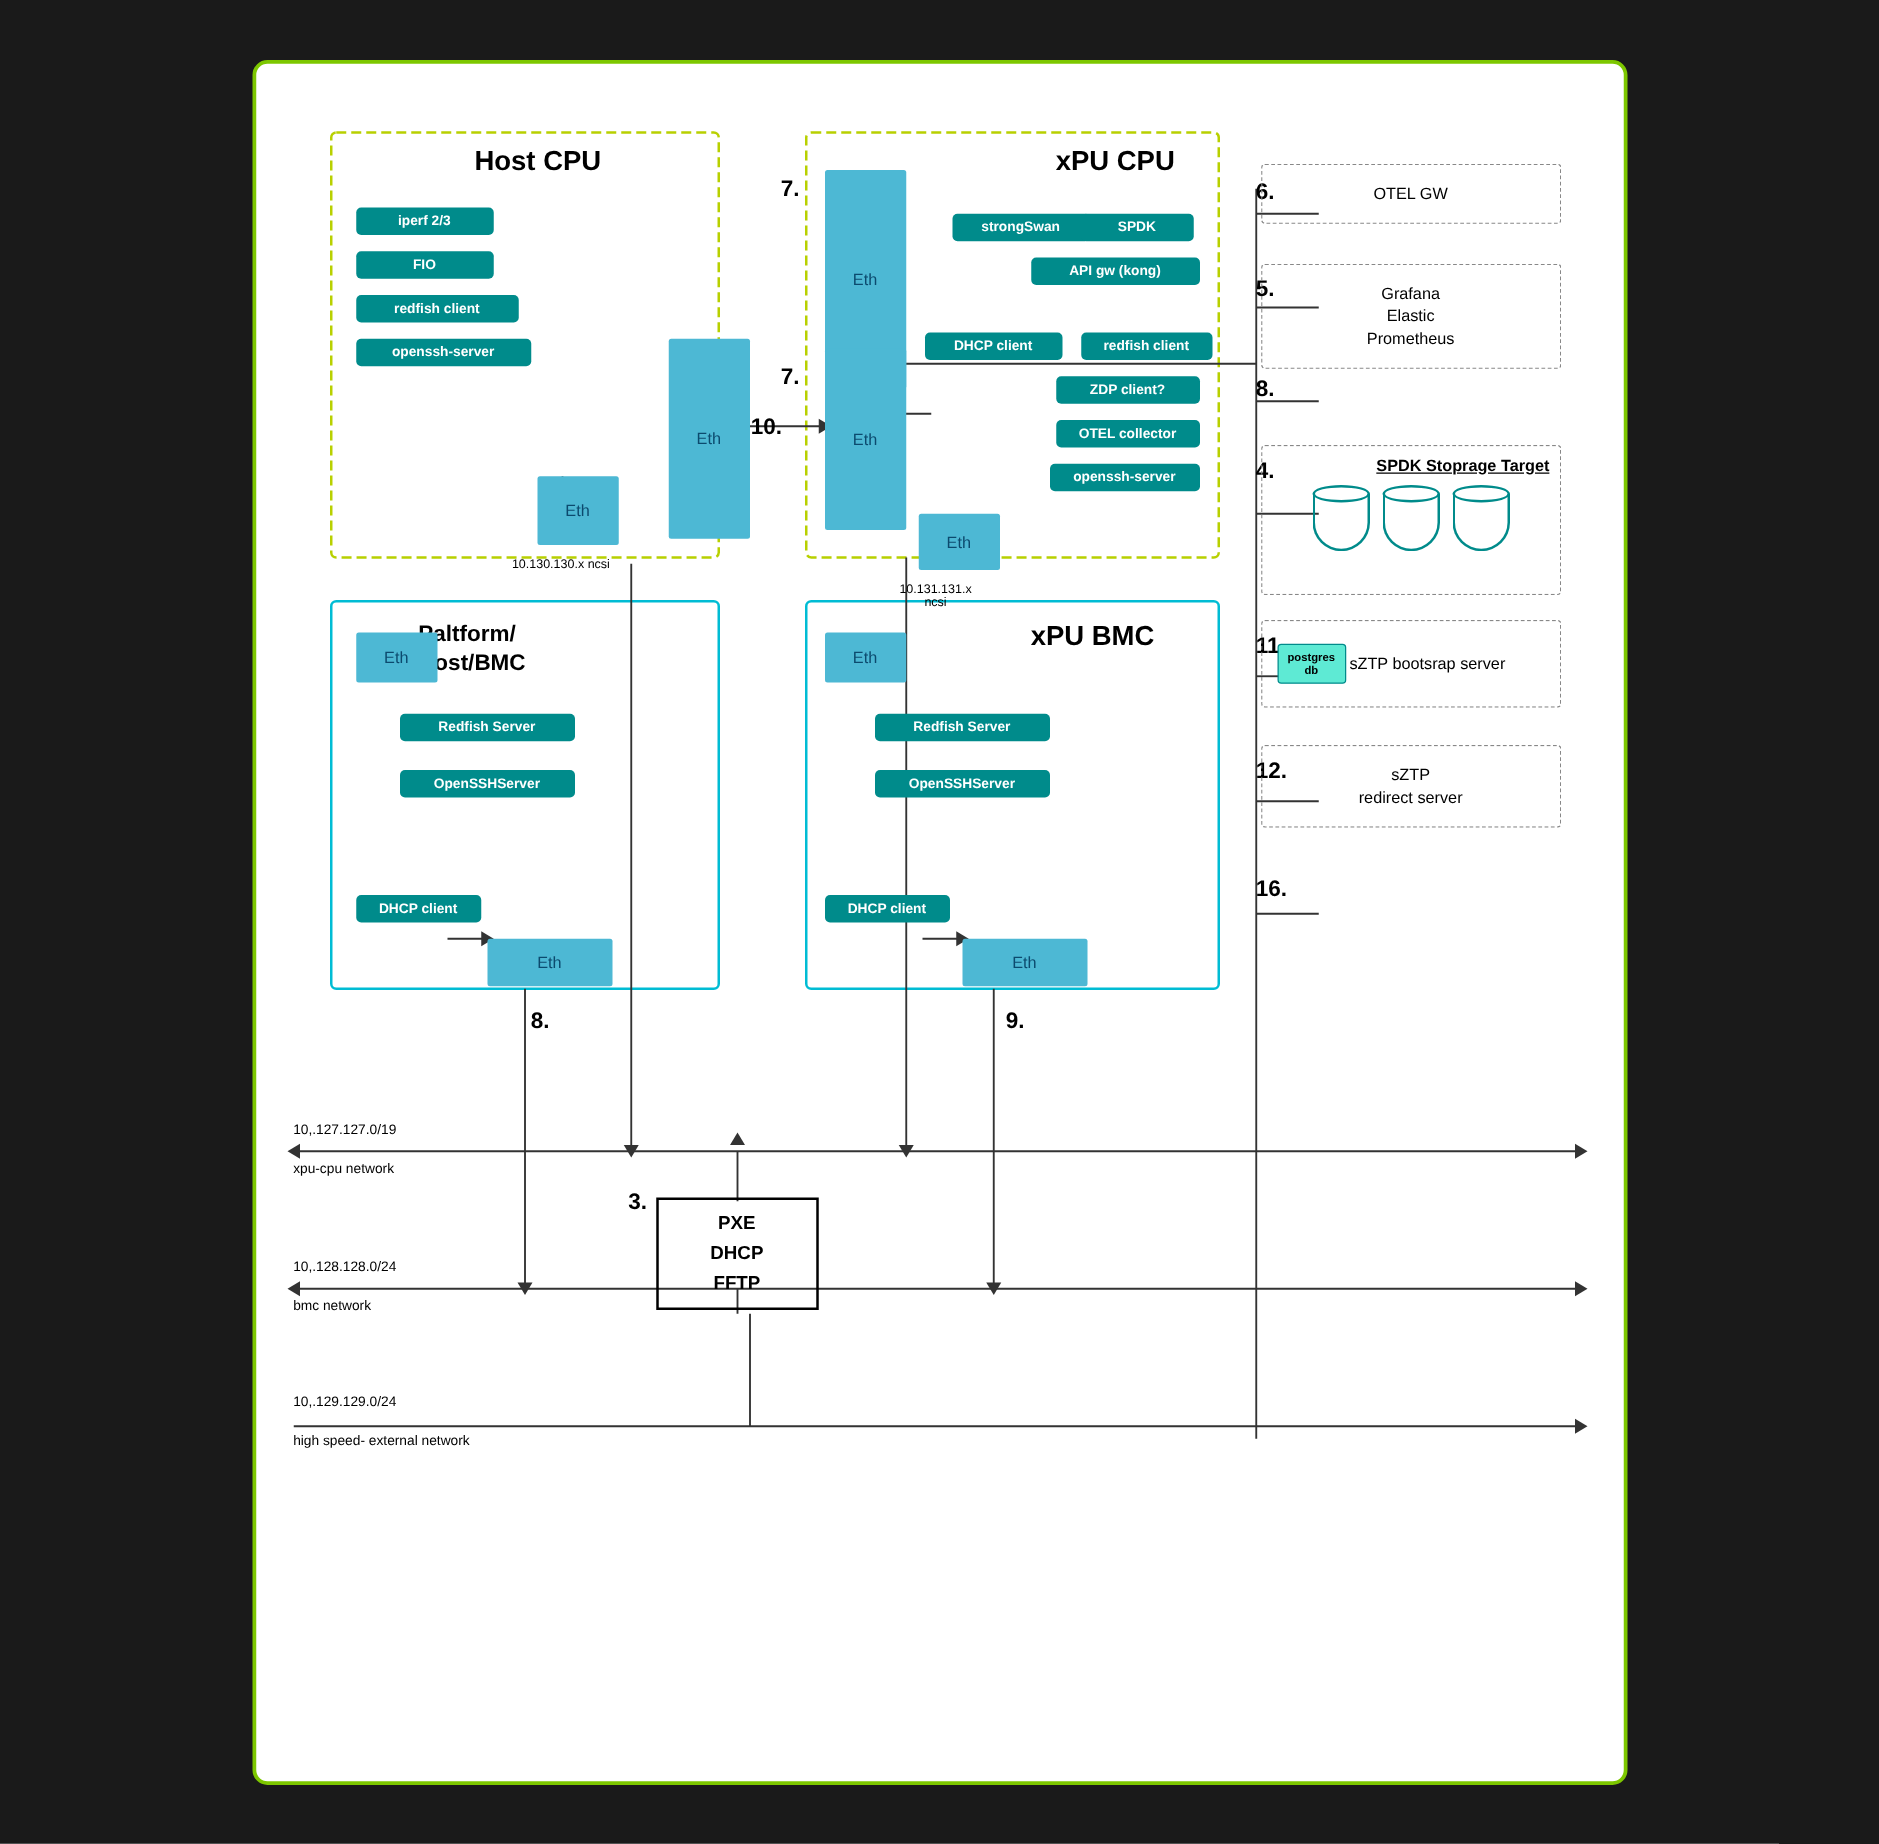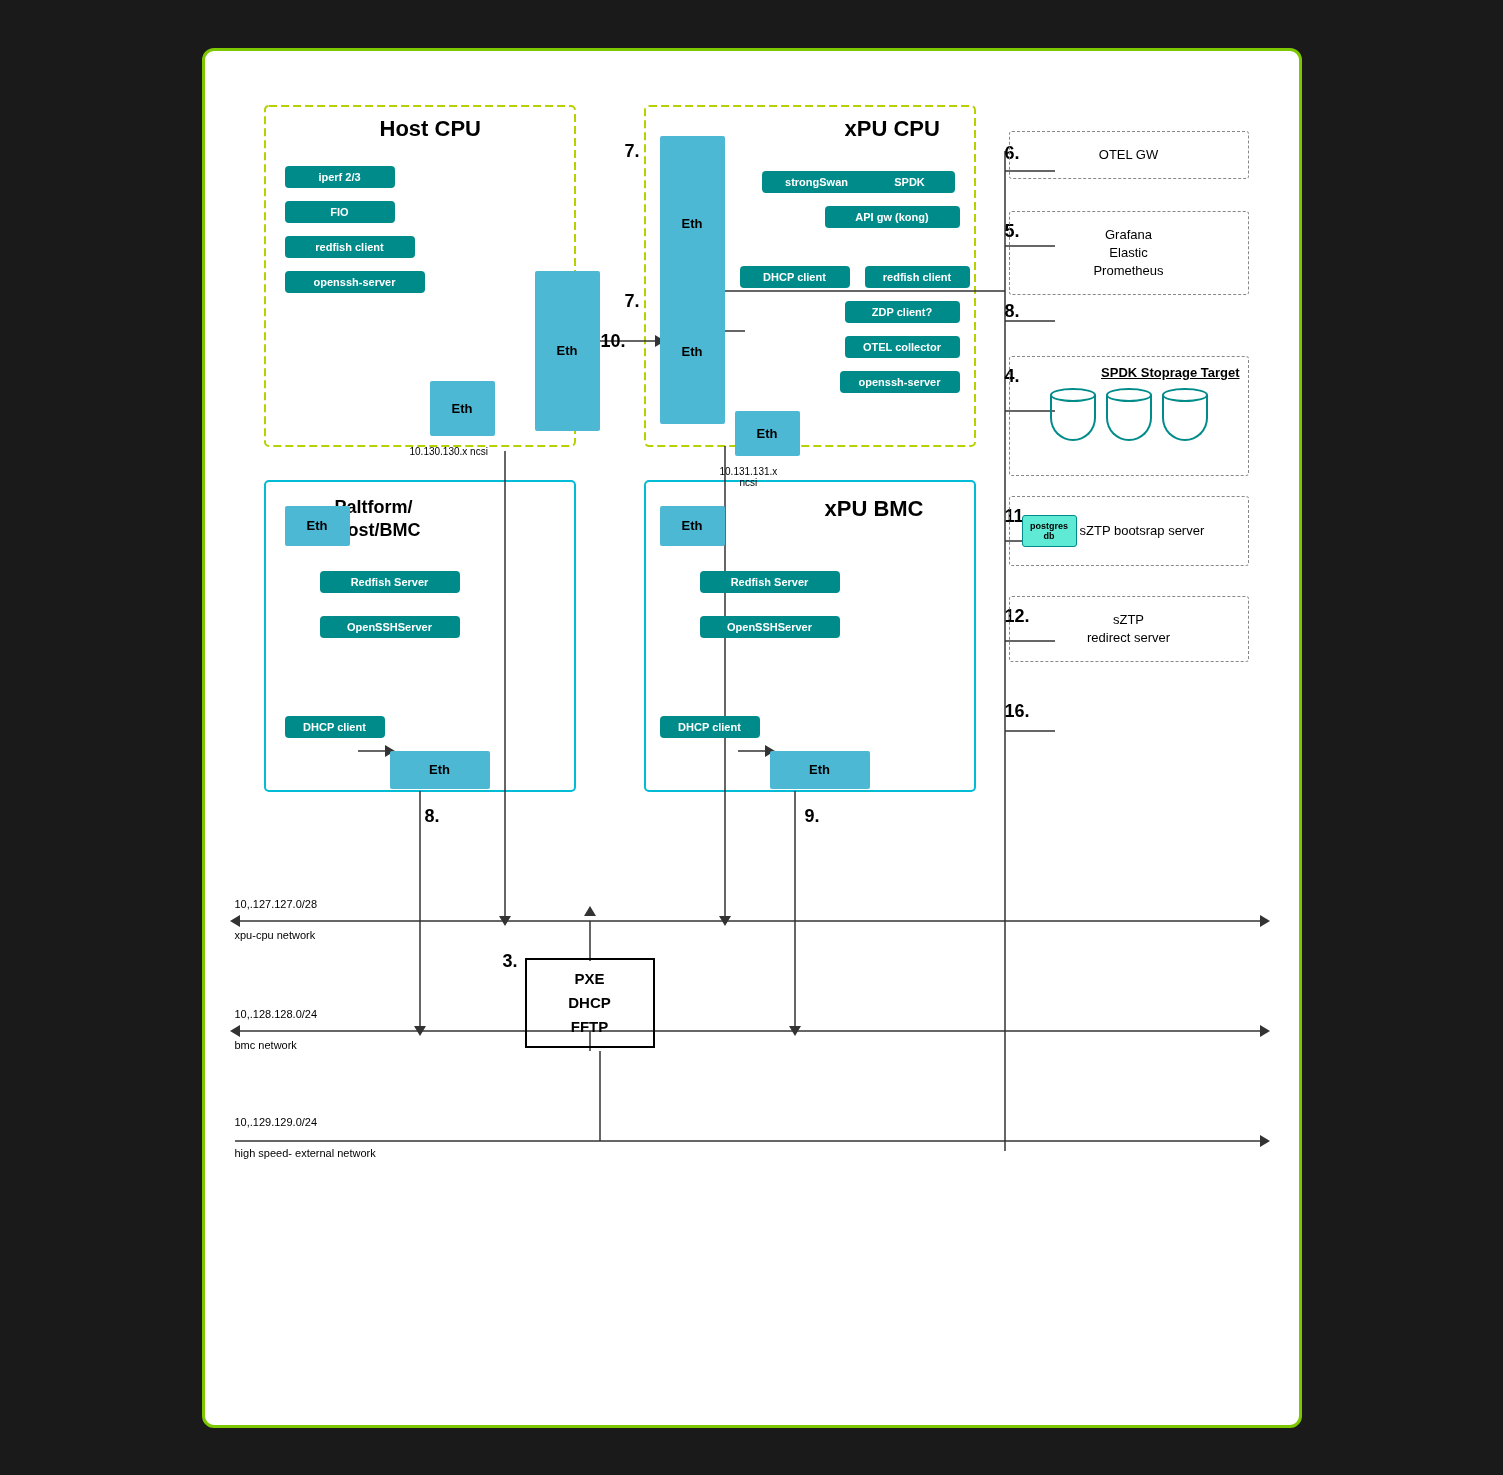--- a/index.html
+++ b/index.html
@@ -41,22 +41,22 @@
       color: white;
       border-radius: 4px;
       padding: 5px 10px;
       font-size: 11px;
       font-weight: bold;
       text-align: center;
       position: absolute;
     }
     .blue-block {
       background: #4db8d4;
-      color: #000000;
-      font-weight: bold;
+      color: #0c4a6e;
+      font-weight: normal;
       font-size: 13px;
       text-align: center;
       display: flex;
       align-items: center;
       justify-content: center;
       position: absolute;
       border-radius: 2px;
     }
 
     
@@ -300,21 +300,21 @@
 
     <div class="section-number" style="top:650px;left:800px;">16.</div>
 
     <div class="pxe-box" style="position:absolute;top:907px;left:320px;width:130px;height:90px;">
       <div>PXE</div>
       <div>DHCP</div>
       <div>FFTP</div>
     </div>
     <div class="section-number" style="top:900px;left:298px;">3.</div>
 
-    <div style="position:absolute;top:847px;left:30px;font-size:11px;">10,.127.127.0/28</div>
+    <div style="position:absolute;top:847px;left:30px;font-size:11px;">10,.127.127.0/19</div>
     <div style="position:absolute;top:878px;left:30px;font-size:11px;">xpu-cpu network</div>
 
     <div style="position:absolute;top:957px;left:30px;font-size:11px;">10,.128.128.0/24</div>
     <div style="position:absolute;top:988px;left:30px;font-size:11px;">bmc network</div>
 
     <div style="position:absolute;top:1065px;left:30px;font-size:11px;">10,.129.129.0/24</div>
     <div style="position:absolute;top:1095px;left:30px;font-size:11px;line-height:1.3;">high speed-
 external network</div>
 
   </div>

